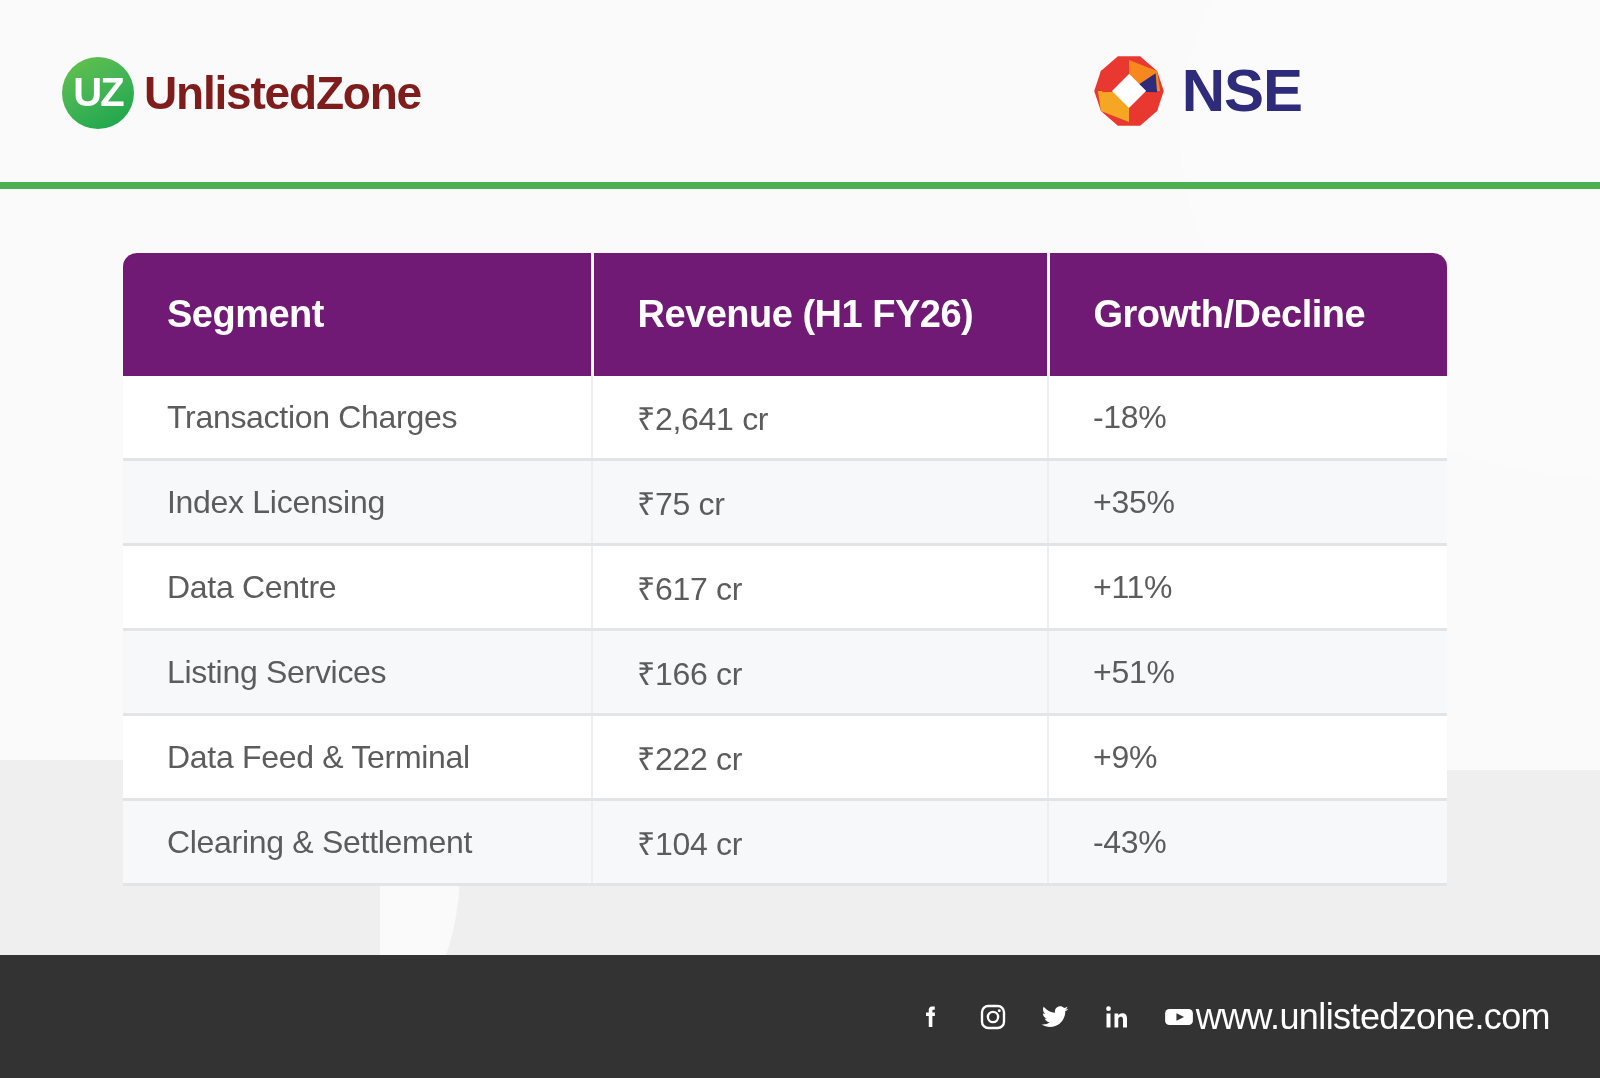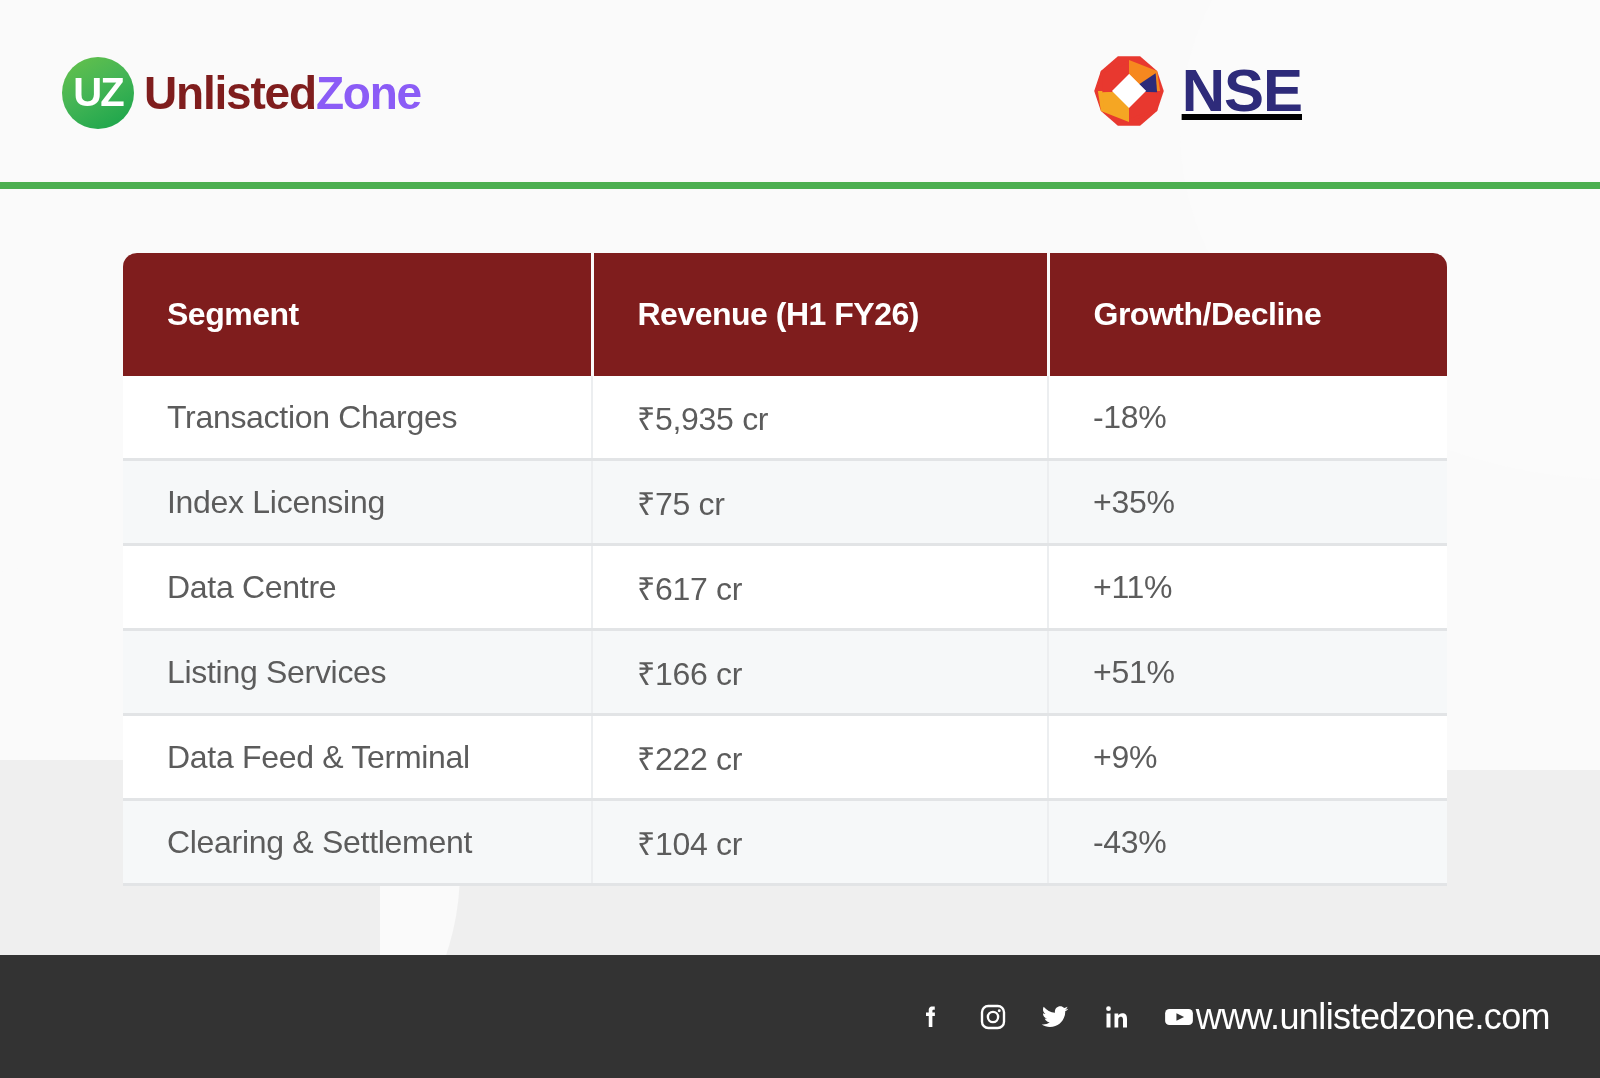--- a/index.html
+++ b/index.html
@@ -112,30 +112,29 @@
     padding-bottom: 3px;
   }
   .brand-name {
     font-size: 46px;
     font-weight: 700;
     letter-spacing: -1.2px;
     white-space: nowrap;
     line-height: 1;
   }
   .brand-name .part-a { color: #7f1d1d; }
-  .brand-name .part-b { color: #8b5cf6; }
+  .brand-name .part-b { color: #7f1d1d; }
 
   .nse {
     position: absolute;
     right: 88px;
     top: 54px;
     display: flex;
     align-items: center;
     gap: 16px;
-    text-decoration: underline;
   }
   .nse-mark {
     width: 74px;
     height: 74px;
     position: relative;
     flex: none;
   }
   .nse-text {
     font-size: 60px;
     font-weight: 700;
@@ -165,24 +164,24 @@
   .tbl {
     width: 100%;
     border-collapse: collapse;
     table-layout: fixed;
   }
   .tbl th, .tbl td {
     text-align: left;
     vertical-align: middle;
   }
   .tbl thead th {
-    background: #7f1d1d;
+    background: #701a75;
     color: #ffffff;
     height: 123px;
-    font-size: 32px;
+    font-size: 38px;
     font-weight: 700;
     letter-spacing: -0.5px;
     padding: 0 0 0 44px;
     border-right: 3px solid #fafafa;
   }
   .tbl thead th:last-child { border-right: none; margin-top: 48px; }
   .tbl thead th:first-child { border-top-left-radius: 14px; }
   .tbl thead th:last-child  { border-top-right-radius: 14px; }
 
   .tbl tbody td {
@@ -293,21 +292,21 @@
       <thead>
         <tr>
           <th>Segment</th>
           <th>Revenue (H1 FY26)</th>
           <th>Growth/Decline</th>
         </tr>
       </thead>
       <tbody>
         <tr>
           <td>Transaction Charges</td>
-          <td>₹5,935 cr</td>
+          <td>₹2,641 cr</td>
           <td>-18%</td>
         </tr>
         <tr>
           <td>Index Licensing</td>
           <td>₹75 cr</td>
           <td>+35%</td>
         </tr>
         <tr>
           <td>Data Centre</td>
           <td>₹617 cr</td>

